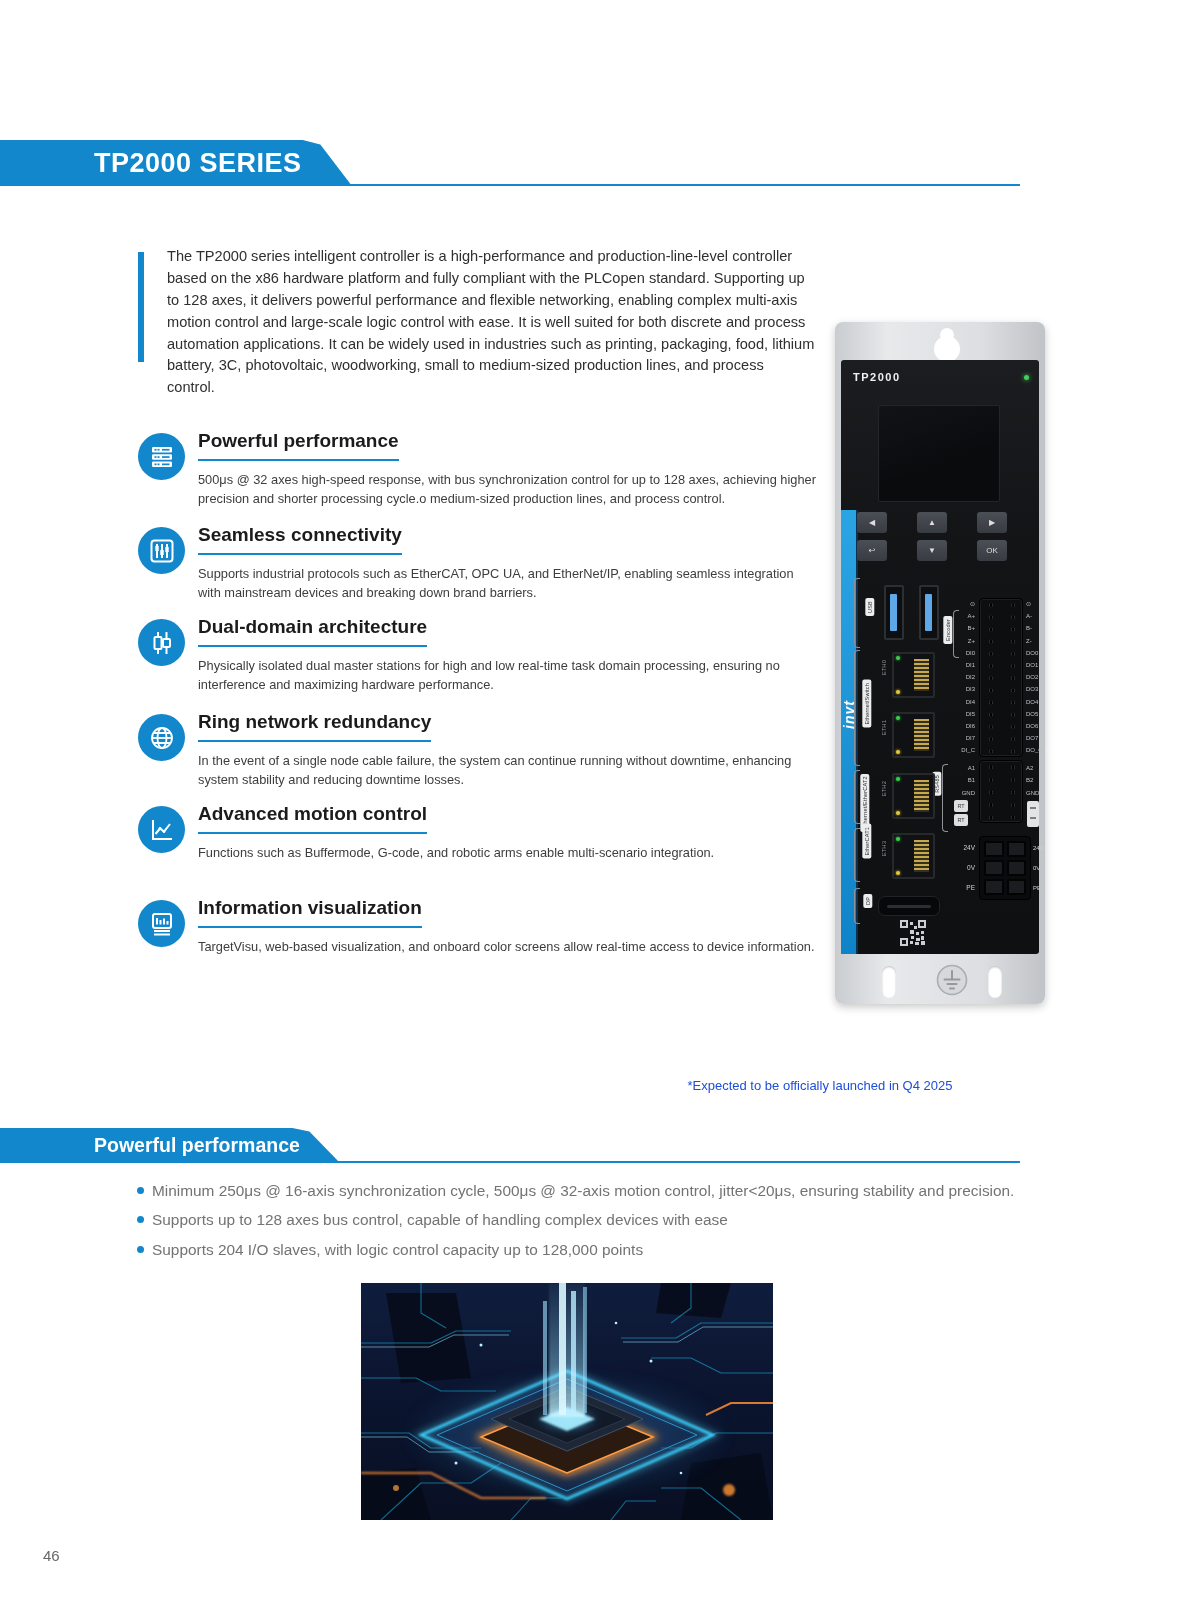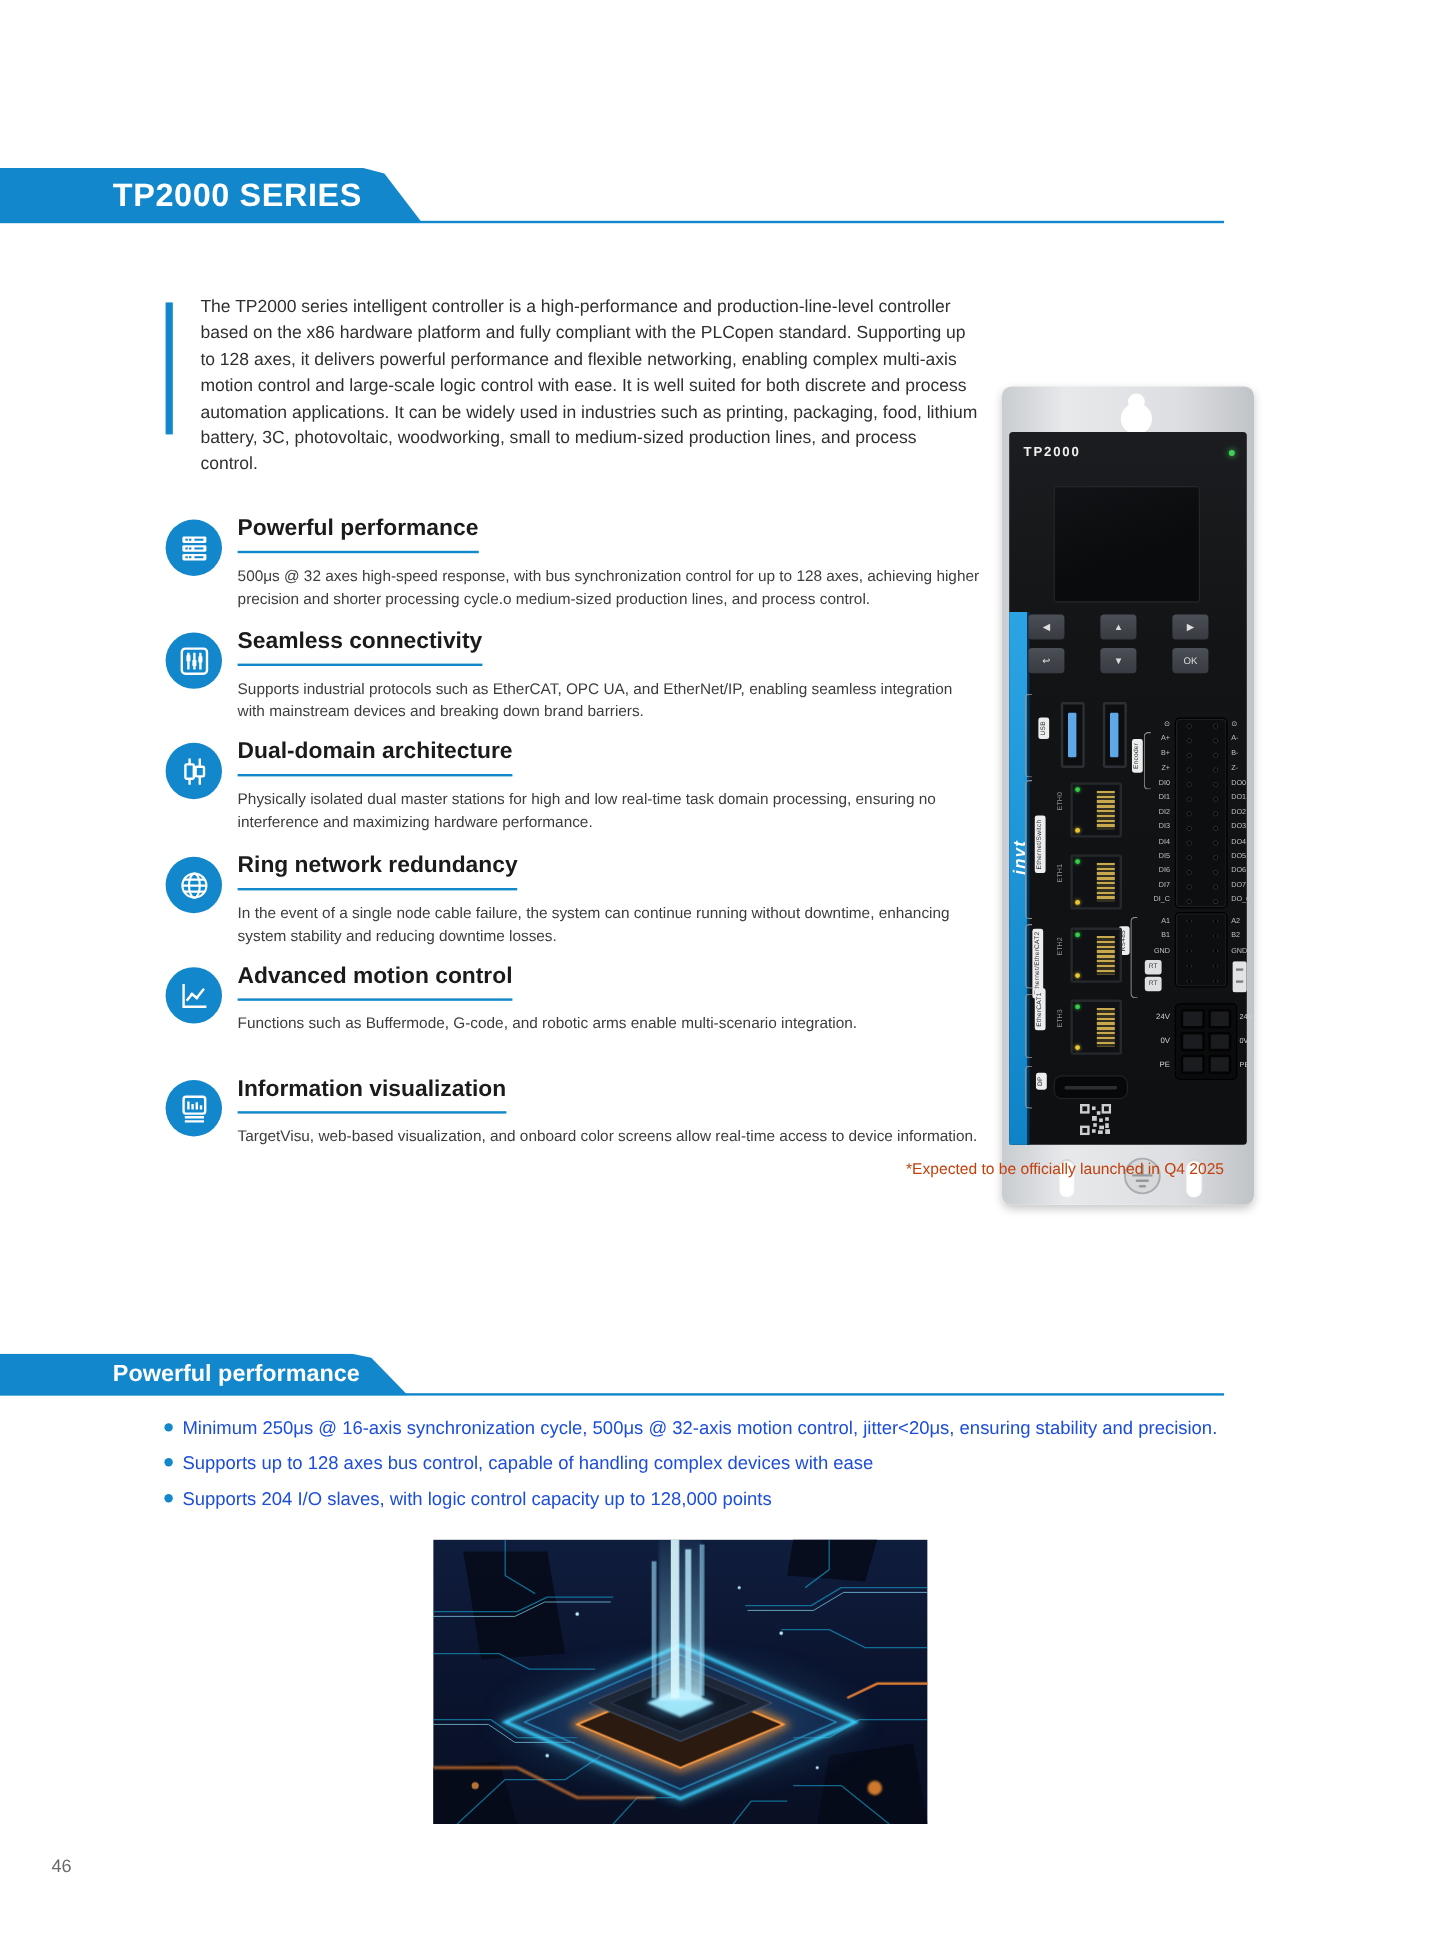--- a/index.html
+++ b/index.html
@@ -26,23 +26,23 @@
   .f1{ top:430px; } .f2{ top:524px; } .f3{ top:616px; } .f4{ top:711px; } .f5{ top:803px; } .f6{ top:897px; }
   .ficon{ position:absolute; left:0; top:3px; width:47px; height:47px; border-radius:50%; background:var(--accent);
           display:flex; align-items:center; justify-content:center; }
   .ficon svg{ width:26px; height:26px; }
   .fbody{ margin-left:60px; }
   .fbody h3{ display:inline-block; font-size:19px; font-weight:700; color:#1b1b1b;
              border-bottom:2.6px solid var(--accent); padding-bottom:7px; }
   .fbody p{ margin-top:9px; width:620px; font-size:12.8px; line-height:1.5; color:#3d3d3d; }
 
   
-  .note{ position:absolute; left:620px; top:966px; width:400px; text-align:right; font-size:13px; color:#c2410c; }
+  .note{ position:absolute; left:620px; top:1078px; width:400px; text-align:center; font-size:13px; color:#1d4ed8; }
   .bullets{ position:absolute; left:137px; top:1182px; width:960px; list-style:none; }
-  .bullets li{ margin-bottom:11px; font-size:15.4px; color:#1d4ed8; line-height:1.2; }
+  .bullets li{ margin-bottom:11px; font-size:15.4px; color:#737373; line-height:1.2; }
   .dot{ display:inline-block; width:7px; height:7px; border-radius:50%; background:var(--accent);
         margin-right:8px; vertical-align:2px; }
   .page-number{ position:absolute; left:43px; top:1547px; font-size:15px; color:#686868; }
 
   
   .chip{ position:absolute; left:361px; top:1283px; width:412px; height:237px; }
   .chip svg{ width:100%; height:100%; display:block; }
 
   
   .device{ position:absolute; left:835px; top:322px; width:210px; height:682px;padding-left:40px; }

